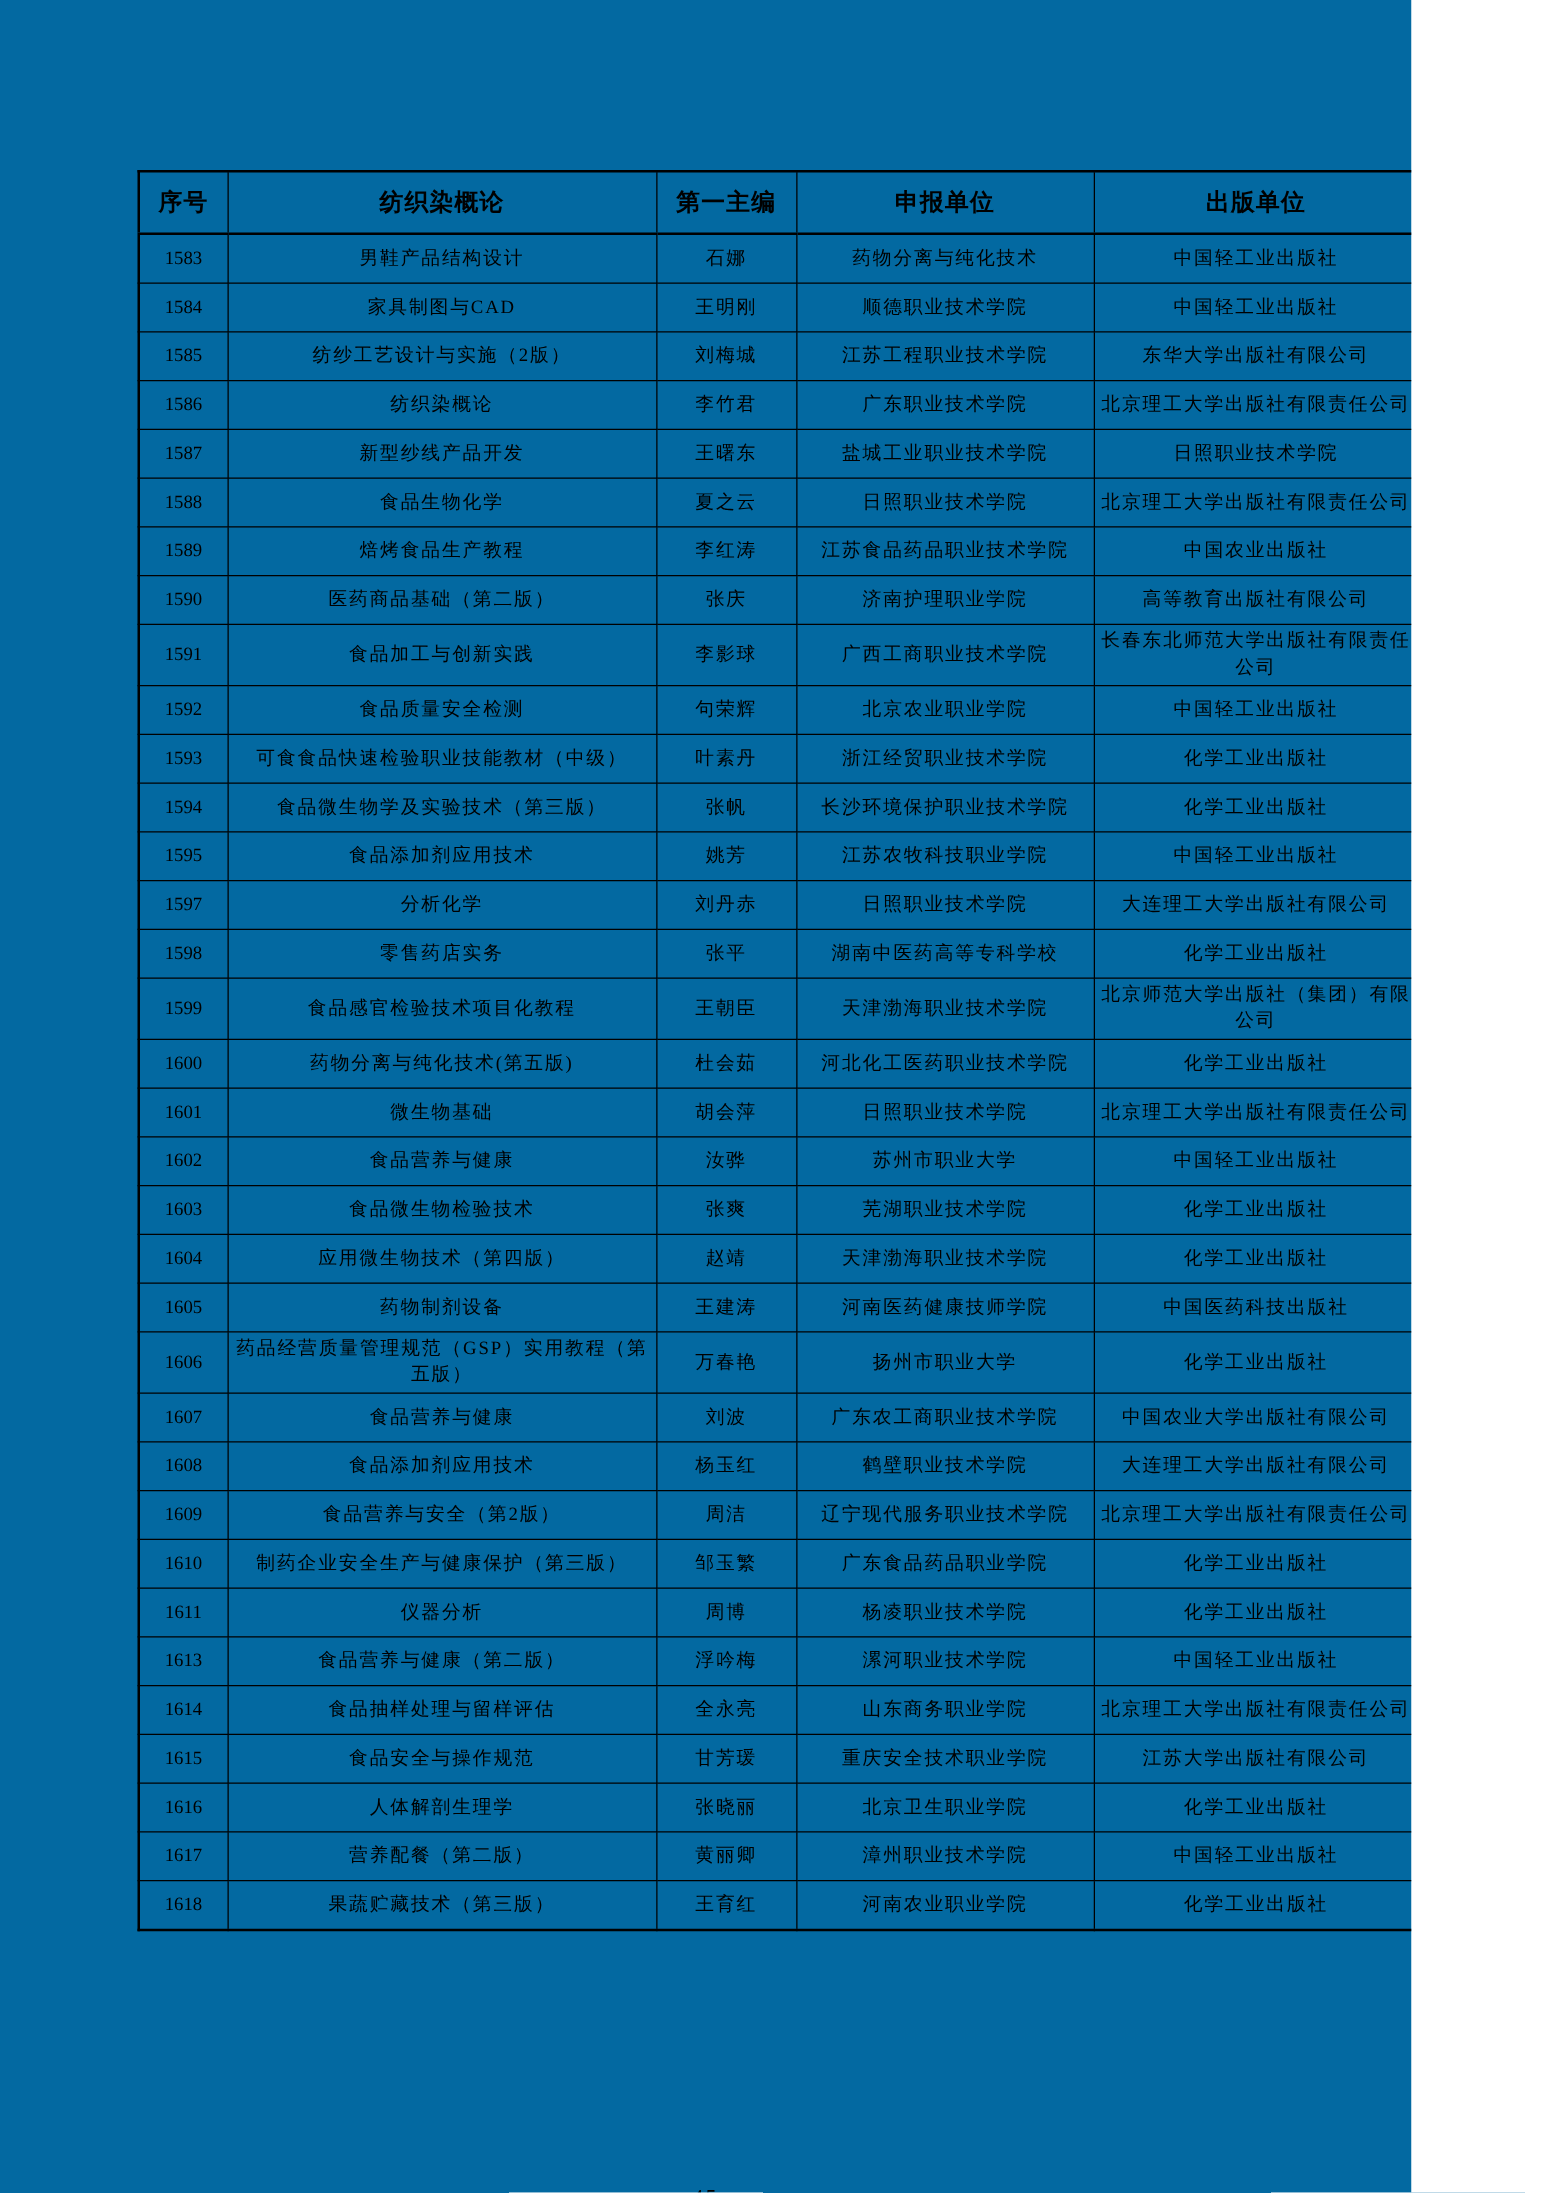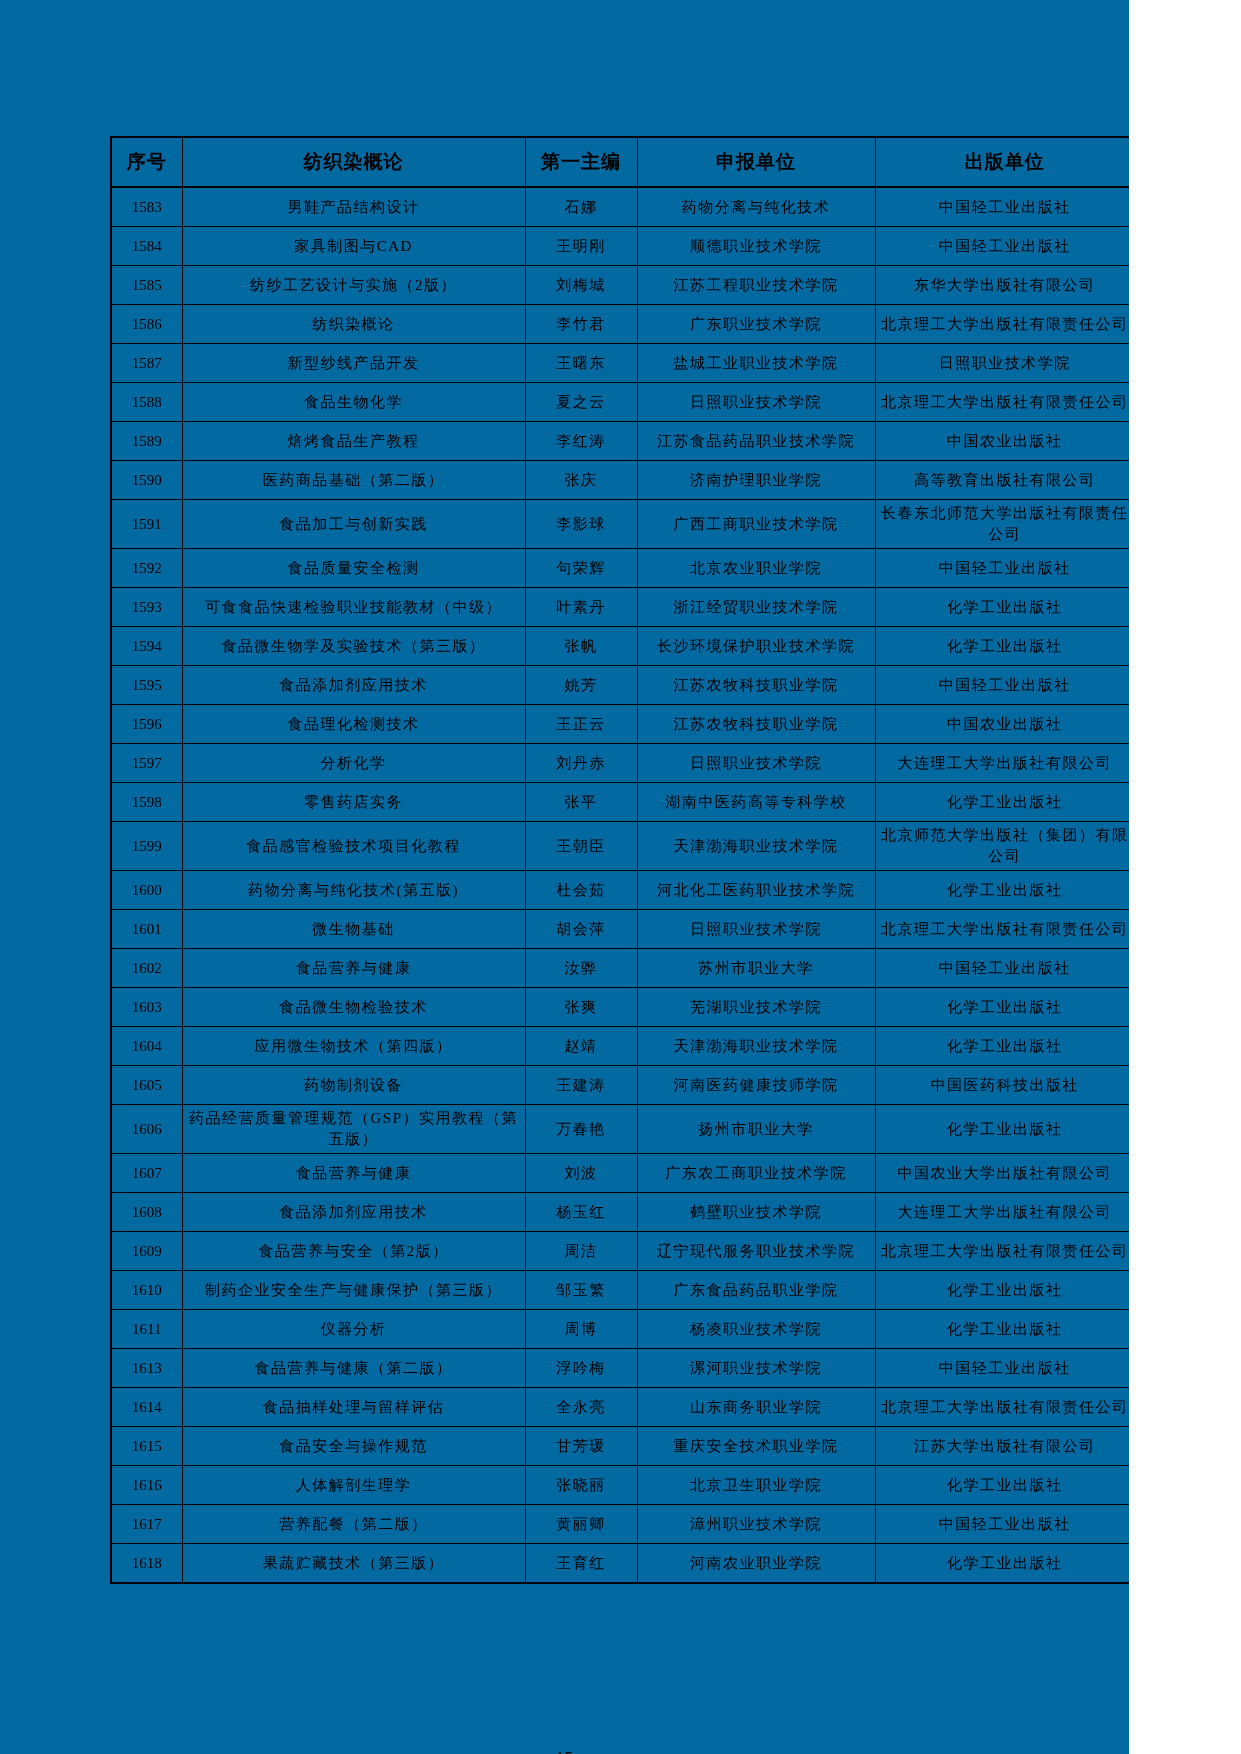--- a/index.html
+++ b/index.html
@@ -172,27 +172,20 @@
         <td>化学工业出版社</td>
       </tr>
         <tr>
         <td class="c-no">1595</td>
         <td>食品添加剂应用技术</td>
         <td>姚芳</td>
         <td>江苏农牧科技职业学院</td>
         <td>中国轻工业出版社</td>
       </tr>
         <tr>
-        <td class="c-no">1596</td>
-        <td>食品理化检测技术</td>
-        <td>王正云</td>
-        <td>江苏农牧科技职业学院</td>
-        <td>中国农业出版社</td>
-      </tr>
-        <tr>
         <td class="c-no">1597</td>
         <td>分析化学</td>
         <td>刘丹赤</td>
         <td>日照职业技术学院</td>
         <td>大连理工大学出版社有限公司</td>
       </tr>
         <tr>
         <td class="c-no">1598</td>
         <td>零售药店实务</td>
         <td>张平</td>

